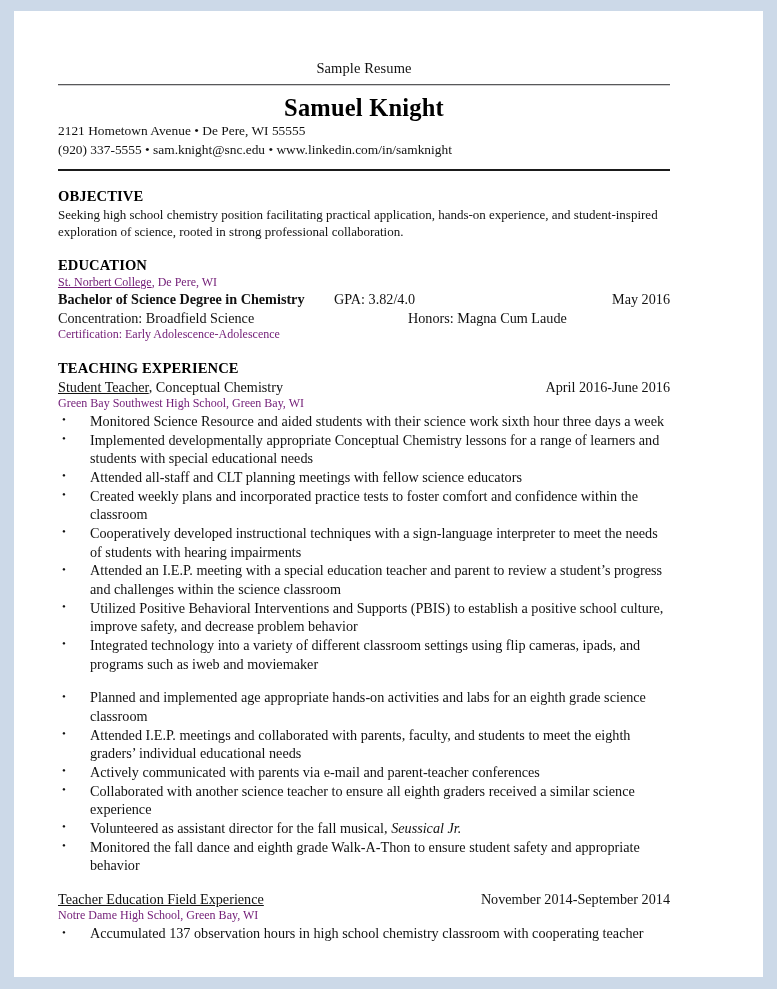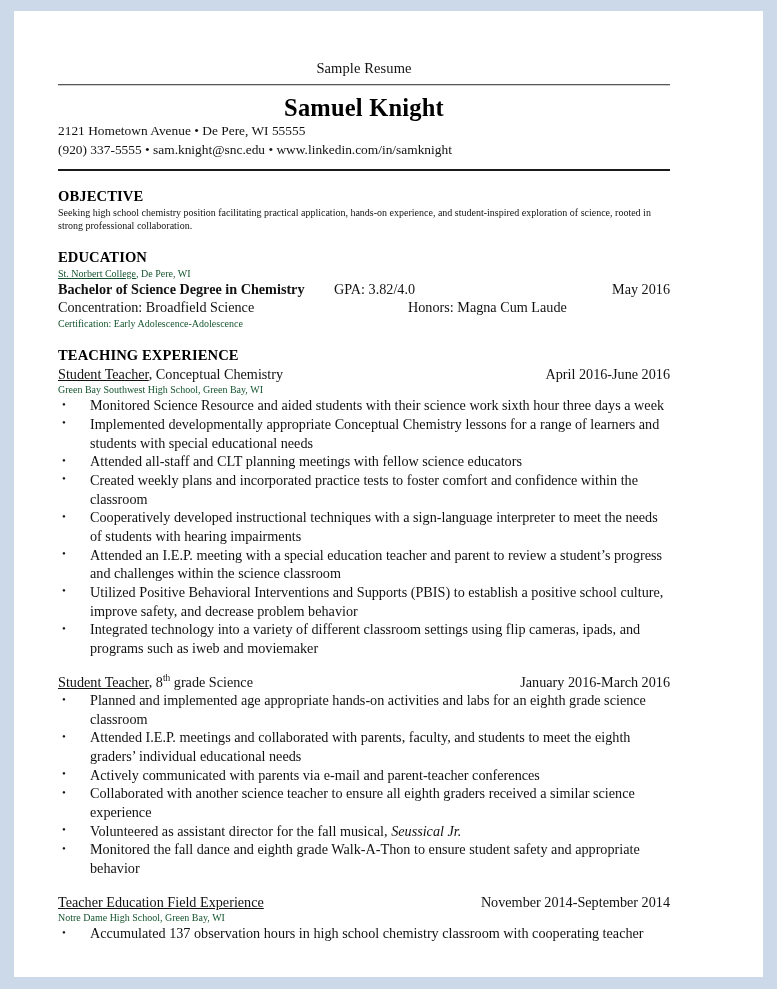--- a/index.html
+++ b/index.html
@@ -70,26 +70,26 @@
     font-size: 14.6px;
     font-weight: bold;
     color: #000;
     letter-spacing: 0.1px;
     margin-top: 17px;
     margin-bottom: 1px;
   }
   .sec-head.first { margin-top: 17px; }
 
   .body-line {
-    font-size: 10px;
-    color: #14532d;
+    font-size: 12px;
+    color: #701a75;
     line-height: 1.30;
   }
   .para {
-    font-size: 10px;
+    font-size: 13px;
     color: #111;
     line-height: 1.31;
   }
   .u { text-decoration: underline; }
   .b { font-weight: bold; }
   .i { font-style: italic; text-align: right; }
 
   .row {
     position: relative;
     font-size: 14.2px;
@@ -185,24 +185,20 @@
       <li>Attended all-staff and CLT planning meetings with fellow science educators</li>
       <li>Created weekly plans and incorporated practice tests to foster comfort and confidence within the classroom</li>
       <li>Cooperatively developed instructional techniques with a sign-language interpreter to meet the needs of students with hearing impairments</li>
       <li>Attended an I.E.P. meeting with a special education teacher and parent to review a student’s progress and challenges within the science classroom</li>
       <li>Utilized Positive Behavioral Interventions and Supports (PBIS) to establish a positive school culture, improve safety, and decrease problem behavior</li>
       <li>Integrated technology into a variety of different classroom settings using flip cameras, ipads, and programs such as iweb and moviemaker</li>
     </ul>
 
     <div class="job-gap"></div>
 
-    <div class="row">
-      <span class="u">Student Teacher</span><span>, 8</span><sup>th</sup><span> grade Science</span>
-      <span class="right">January 2016-March 2016</span>
-    </div>
     <ul class="bul">
       <li>Planned and implemented age appropriate hands-on activities and labs for an eighth grade science classroom</li>
       <li>Attended I.E.P. meetings and collaborated with parents, faculty, and students to meet the eighth graders’ individual educational needs</li>
       <li>Actively communicated with parents via e-mail and parent-teacher conferences</li>
       <li>Collaborated with another science teacher to ensure all eighth graders received a similar science experience</li>
       <li><span>Volunteered as assistant director for the fall musical, </span><span class="i">Seussical Jr.</span></li>
       <li>Monitored the fall dance and eighth grade Walk-A-Thon to ensure student safety and appropriate behavior</li>
     </ul>
 
     <div class="job-gap"></div>

